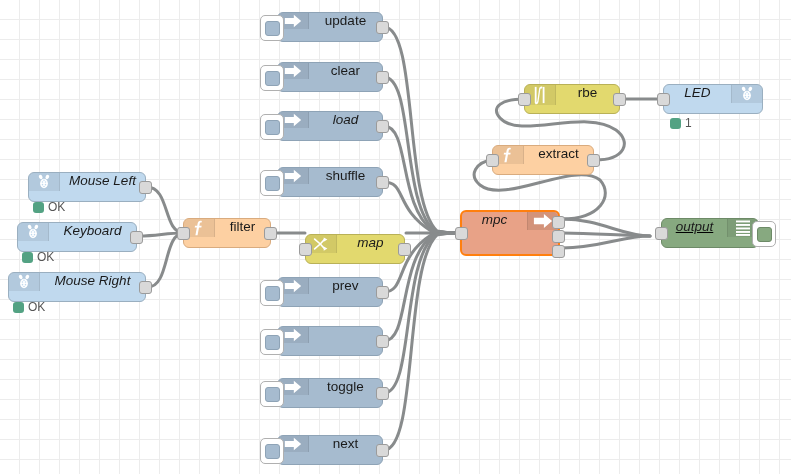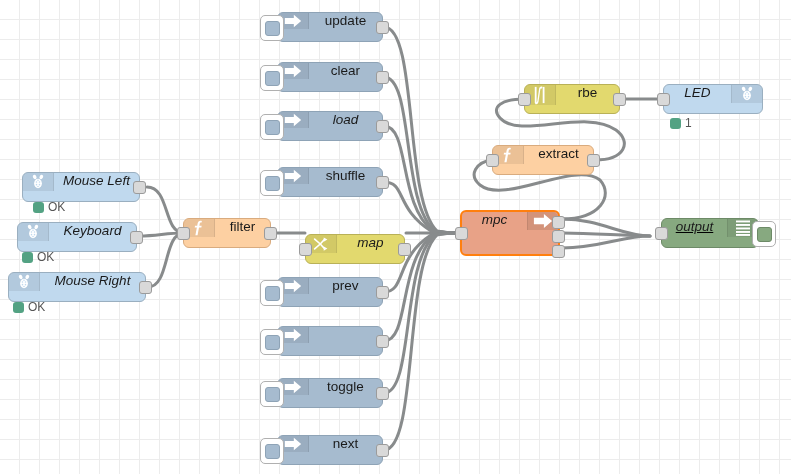--- a/index.html
+++ b/index.html
@@ -126,21 +126,21 @@
 
     <path class="wire" d="M595,160 C625,160 632,142 616,130 C585,108 520,140 500,118 C490,107 502,99 524,99"></path>
 
     <path class="wire" d="M621,99 C636,99 648,99 663,99"></path>
 
     <path class="wire" d="M562,219 C600,219 622,236 650,236"></path>
     <path class="wire" d="M562,233 C596,233 622,236 650,236"></path>
     <path class="wire" d="M562,248 C600,248 622,236 650,236"></path>
   </svg>
 
-  <div class="node n-rpi" style="left:22px;top:172px;width:118px;">
+  <div class="node n-rpi" style="left:28px;top:172px;width:118px;">
     <div class="node-body">
       <div class="node-icon">
         <svg class="gl" width="18" height="18" viewBox="0 0 24 24" aria-hidden="true">
           <g fill="#ffffff">
             <ellipse cx="12" cy="14" rx="5.2" ry="6.2"></ellipse>
             <ellipse cx="7.6" cy="5.4" rx="2.3" ry="3.1" transform="rotate(-28 7.6 5.4)"></ellipse>
             <ellipse cx="16.4" cy="5.4" rx="2.3" ry="3.1" transform="rotate(28 16.4 5.4)"></ellipse>
           </g>
           <g fill="#c0d9ee">
             <circle cx="10" cy="12" r="1.05"></circle>

